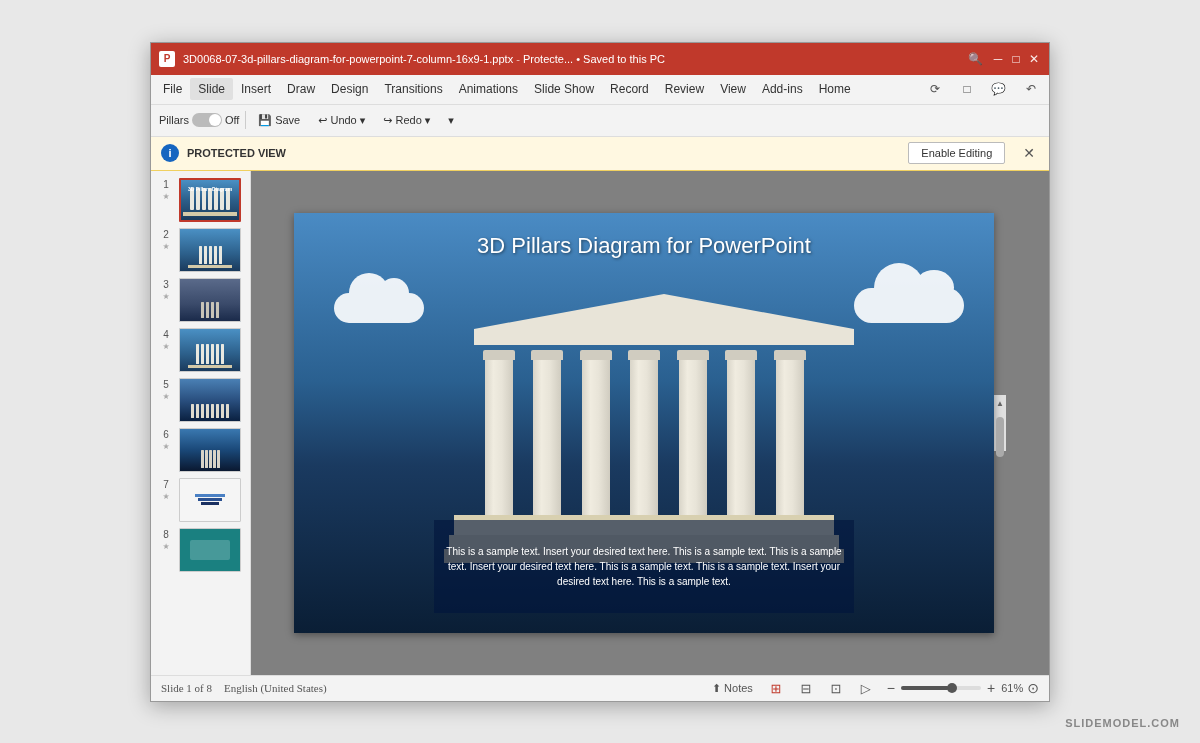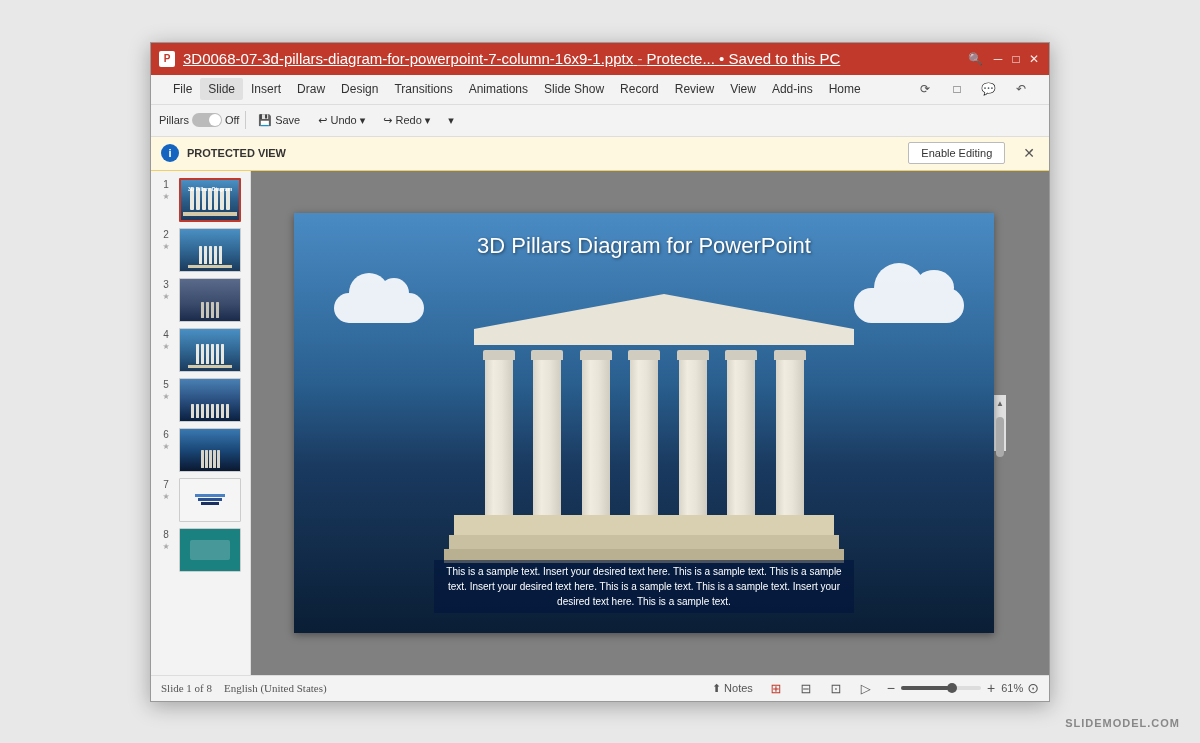--- a/index.html
+++ b/index.html
@@ -41,26 +41,25 @@
       display: flex;
       align-items: center;
       justify-content: center;
       font-size: 10px;
       color: #c0392b;
       font-weight: bold;
       flex-shrink: 0;
     }
     .title-bar-text {
       color: white;
-      font-size: 15px;
+      font-size: 11px;
       flex: 1;
       white-space: nowrap;
       overflow: hidden;
       text-overflow: ellipsis;
-      text-decoration: underline;
     }
     .title-bar-controls {
       display: flex;
       gap: 4px;
       align-items: center;
     }
     .title-btn {
       width: 14px;
       height: 14px;
       display: flex;
@@ -80,21 +79,21 @@
       color: white;
       font-size: 12px;
       opacity: 0.8;
     }
     
     .menu-bar {
       background: #f3f3f3;
       height: 30px;
       display: flex;
       align-items: center;
-      padding: 0 14px;
+      padding: 0 4px;
       border-bottom: 1px solid #ddd;
       flex-shrink: 0;
     }
     .menu-item {
       padding: 4px 8px;
       font-size: 12px;
       color: #333;
       cursor: pointer;
       border-radius: 2px;
     }
@@ -446,21 +445,21 @@
       position: absolute;
       bottom: 20px;
       left: 50%;
       transform: translateX(-50%);
       width: 420px;
       text-align: center;
       color: white;
       font-size: 10px;
       line-height: 1.5;
       background: rgba(0,20,60,0.6);
-      padding: 4px 12px;
+      padding: 24px 12px;
     }
     
     .right-scrollbar {
       width: 12px;
       background: #e0e0e0;
       display: flex;
       flex-direction: column;
       align-items: center;
       padding: 2px 0;
       flex-shrink: 0;

